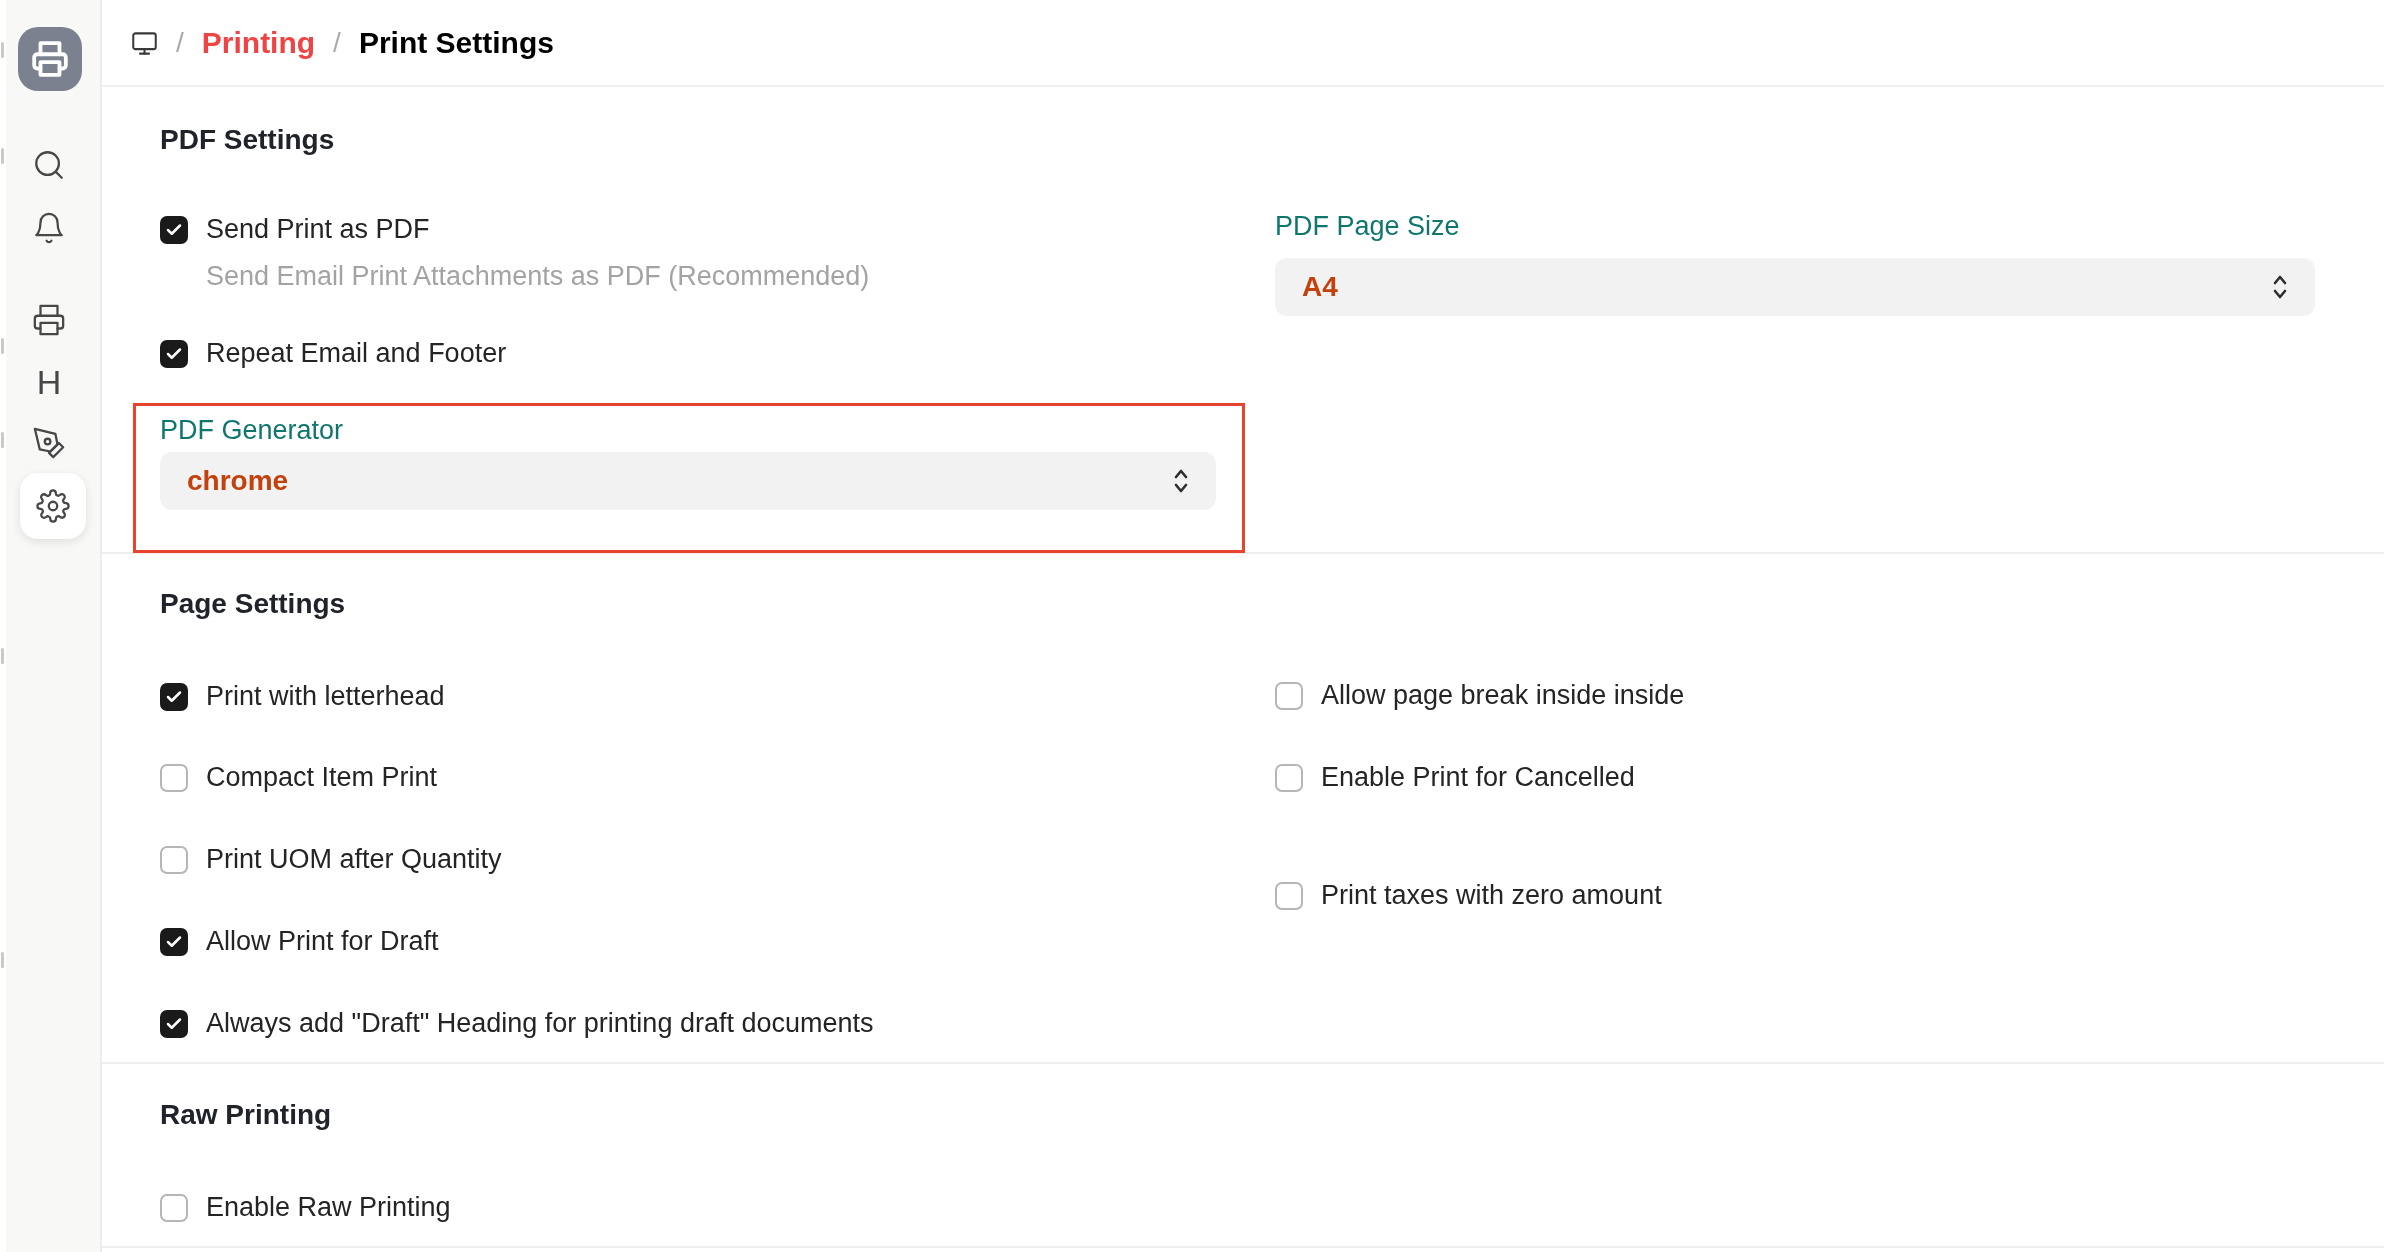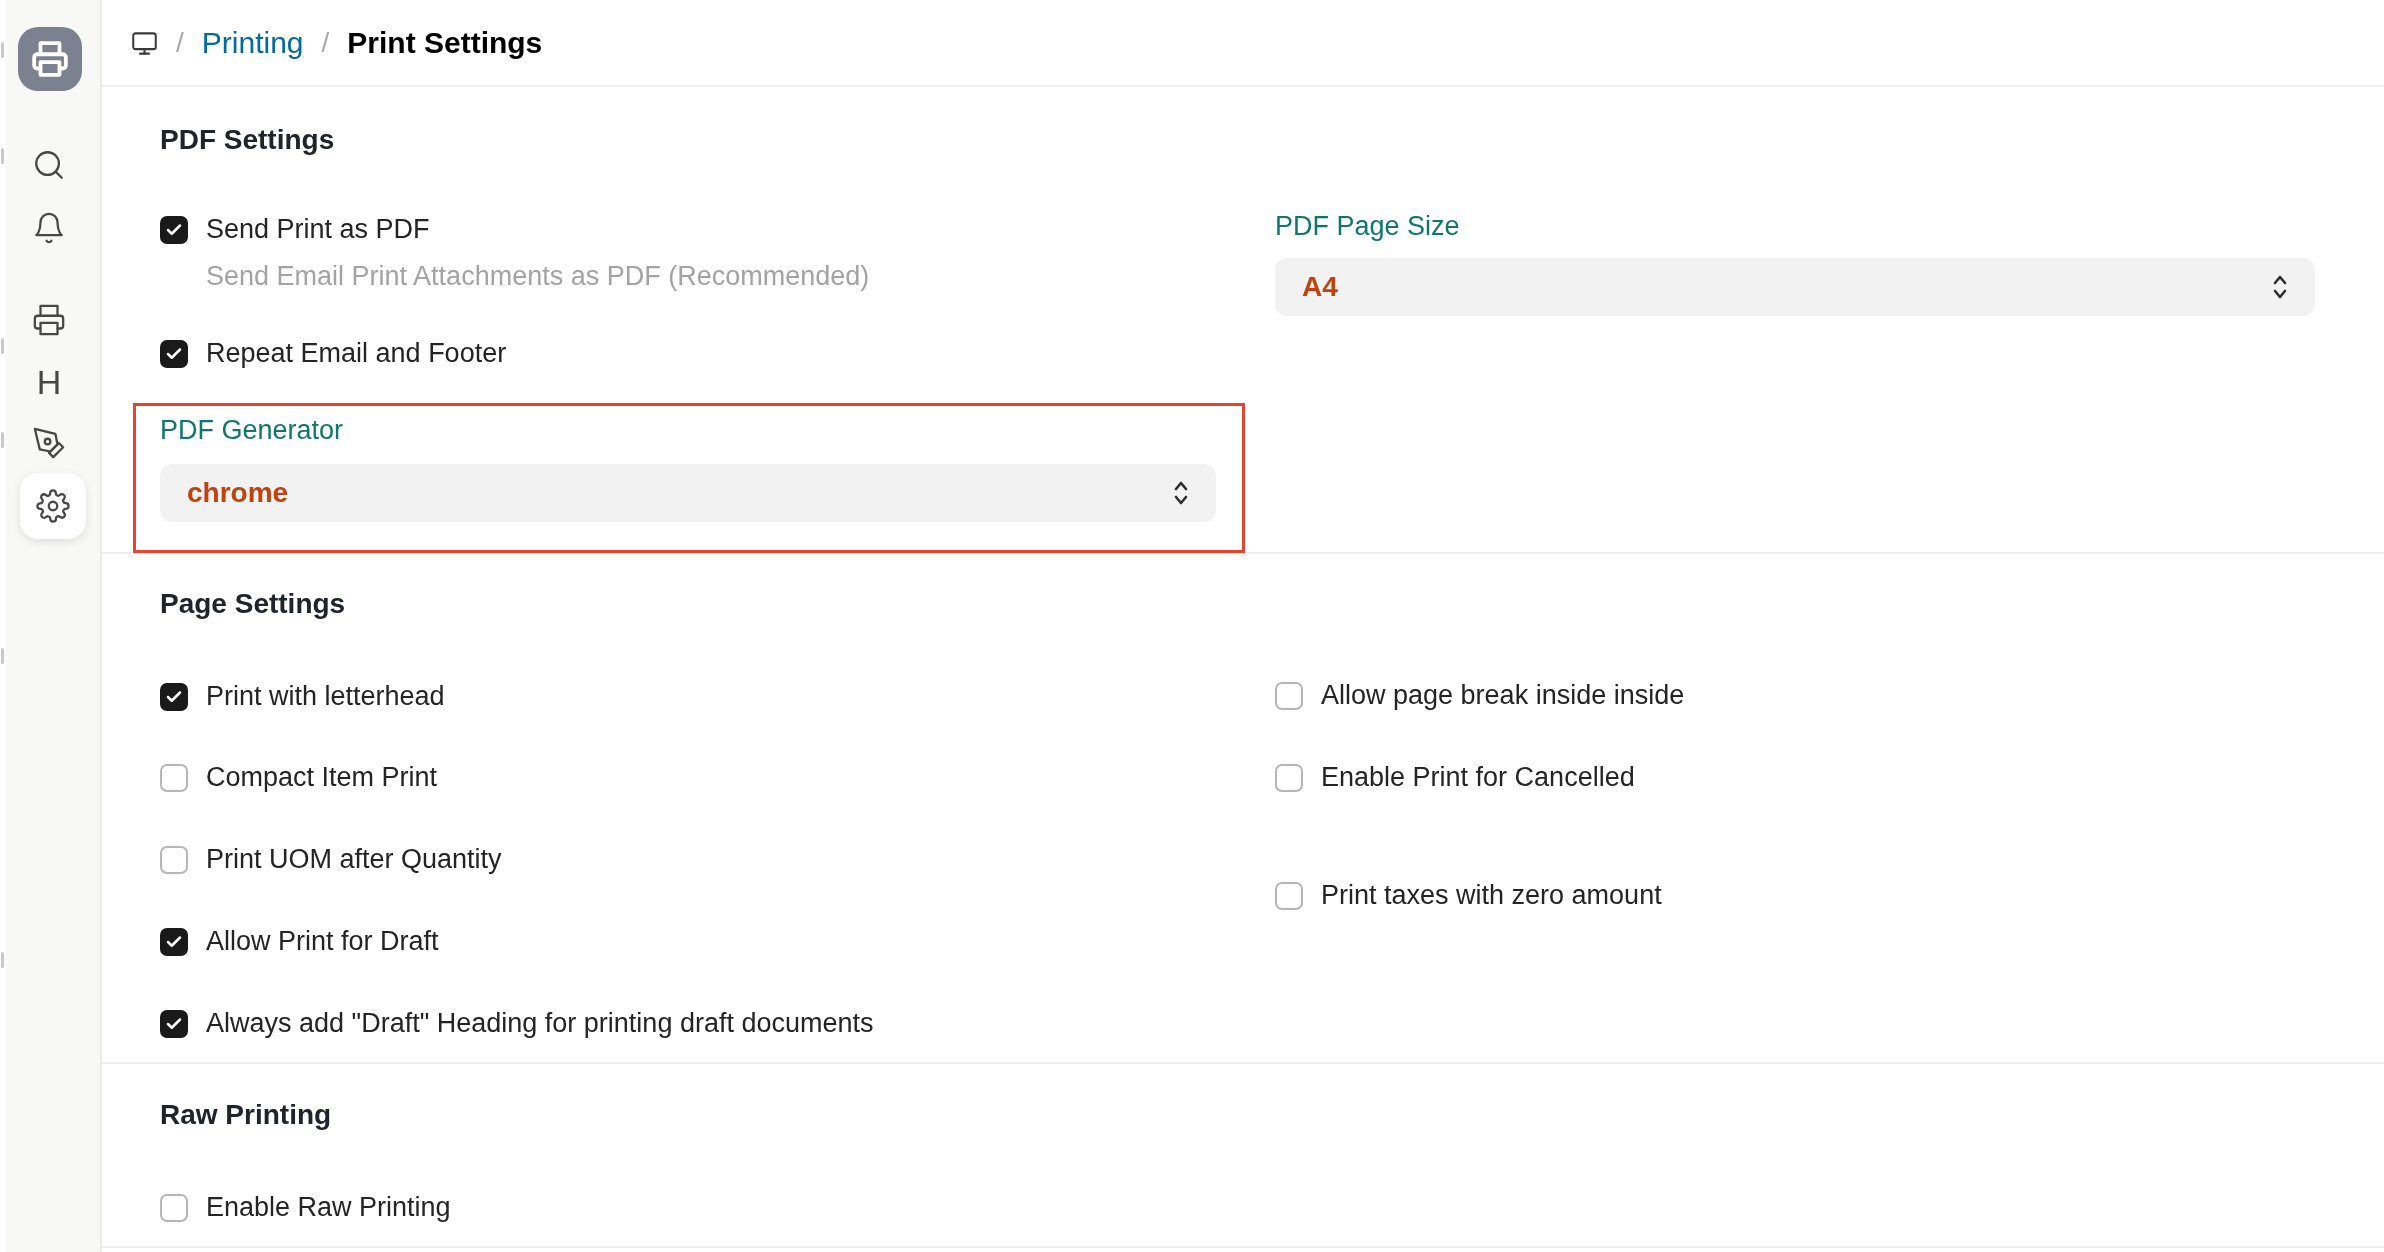--- a/index.html
+++ b/index.html
@@ -42,21 +42,21 @@
   }
 
   
   .header-divider { position:absolute; left:102px; right:0; top:85px; height:2px; background:#efefef; }
   .breadcrumb {
     position:absolute; left:131px; top:0; height:86px;
     display:flex; align-items:center; gap:18px; z-index:2;
   }
   .breadcrumb .crumb-icon svg { width:27px; height:27px; stroke:#3a3a3a; stroke-width:1.8; fill:none; stroke-linecap:round; stroke-linejoin:round; display:block; }
   .crumb-sep { color:#a9a9a9; font-size:28px; font-weight:400; }
-  .crumb-link { color:#0369a1; font-size:30px; font-weight:400; cursor:pointer; }
+  .crumb-link { color:#ef4444; font-size:30px; font-weight:700; cursor:pointer; }
   .crumb-current { color:#000000; font-size:30px; font-weight:700; }
 
   
   .section-title { position:absolute; font-size:28px; font-weight:600; color:#20242a; line-height:32px; }
   .divider { position:absolute; left:102px; right:0; height:2px; background:#eeeeee; }
 
   .field-label { position:absolute; font-size:27px; color:#0f766e; line-height:28px; }
 
   
   .check-row { position:absolute; display:flex; align-items:center; gap:18px; cursor:pointer; }
@@ -198,21 +198,21 @@
     <span class="chevrons">
       <svg viewBox="0 0 24 34">
           <path d="m7 13 5-6 5 6"></path>
           <path d="m7 21 5 6 5-6"></path>
         </svg>
     </span>
   </div>
 
   <div class="highlight-box"></div>
   <div class="field-label" style="left:160px; top:416px">PDF Generator</div>
-  <div class="select" style="left:160px; top:464px; width:1056px">
+  <div class="select" style="left:160px; top:452px; width:1056px">
     <span class="select-value">chrome</span>
     <span class="chevrons">
       <svg viewBox="0 0 24 34">
           <path d="m7 13 5-6 5 6"></path>
           <path d="m7 21 5 6 5-6"></path>
         </svg>
     </span>
   </div>
 
   <div class="divider" style="top:552px"></div>

